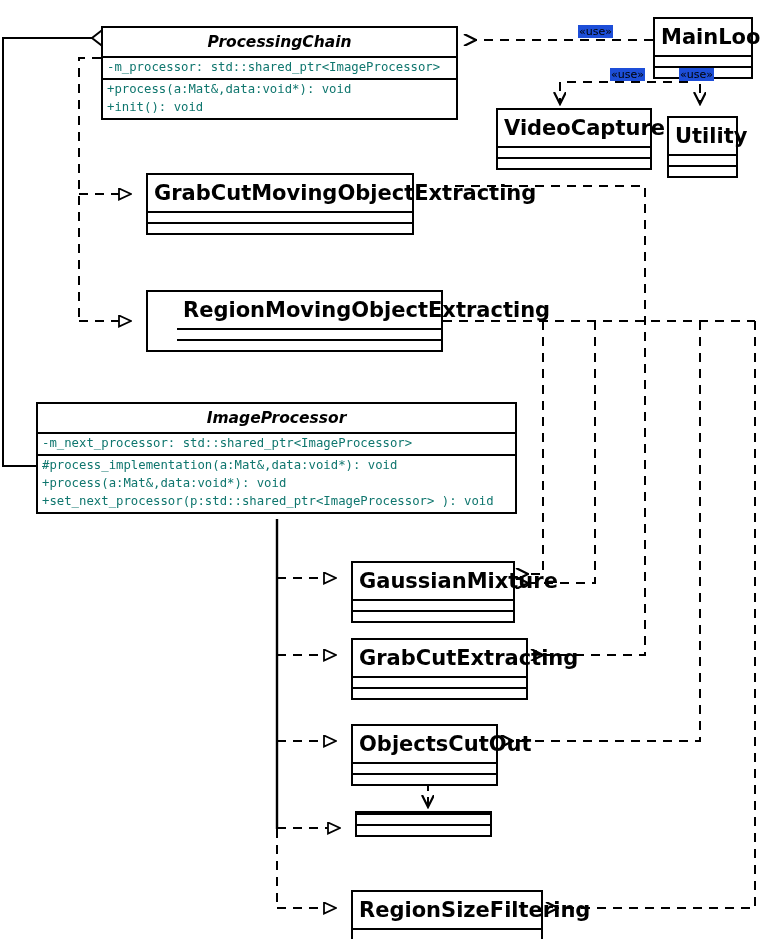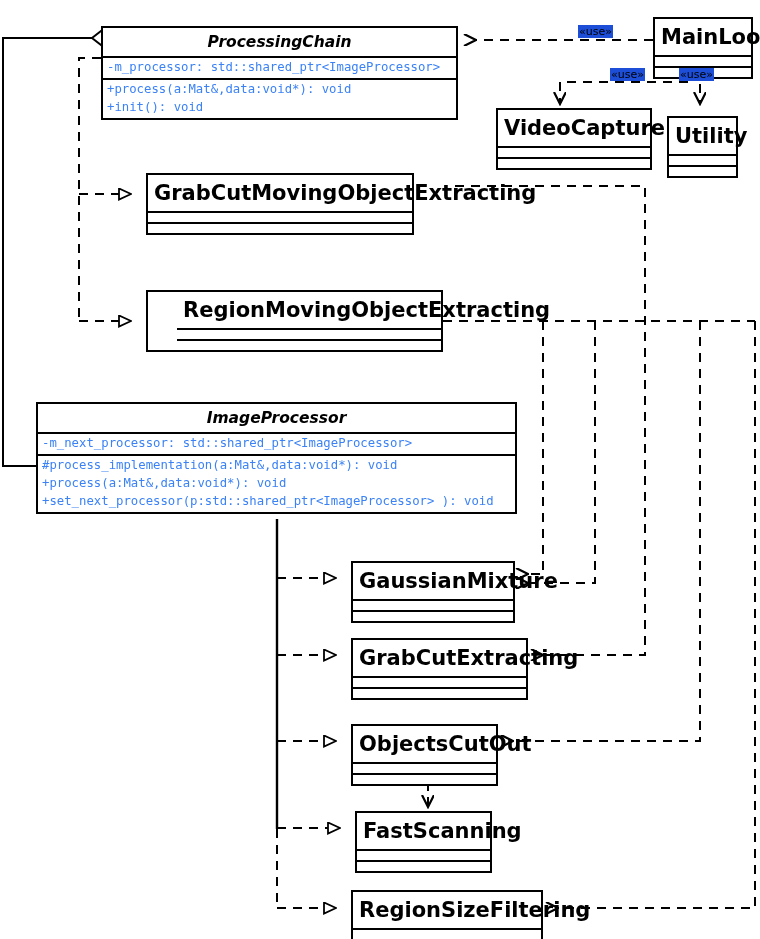--- a/index.html
+++ b/index.html
@@ -45,21 +45,21 @@
     font-size: 15.5px;
   }
   .uml-compartment {
     box-sizing: border-box;
     border-top: 2px solid #000000;
     font-family: "DejaVu Sans Mono", monospace;
     font-size: 12.3px;
     line-height: 1.45;
     padding: 1px 3px 1px 4px;
     white-space: nowrap;
-    color: #3b82f6;
+    color: #0f766e;
     overflow: hidden;
   }
   .uml-compartment.empty {
     height: 11px;
     padding: 0;
   }
   .uml-compartment .row {
     white-space: nowrap;
   }
   .edge-label {
@@ -218,21 +218,20 @@
     <div class="uml-compartment empty"></div>
   </div>
 
   <div class="uml-class" style="left:351px; top:724px; width:147px;">
     <div class="uml-name">ObjectsCutOut</div>
     <div class="uml-compartment empty"></div>
     <div class="uml-compartment empty"></div>
   </div>
 
   <div class="uml-class" style="left:355px; top:811px; width:137px;">
-    <div class="uml-name">FastScanning</div>
     <div class="uml-compartment empty"></div>
     <div class="uml-compartment empty"></div>
   </div>
 
   <div class="uml-class" style="left:351px; top:890px; width:192px;">
     <div class="uml-name">RegionSizeFiltering</div>
     <div class="uml-compartment empty"></div>
     <div class="uml-compartment empty"></div>
   </div>
 

